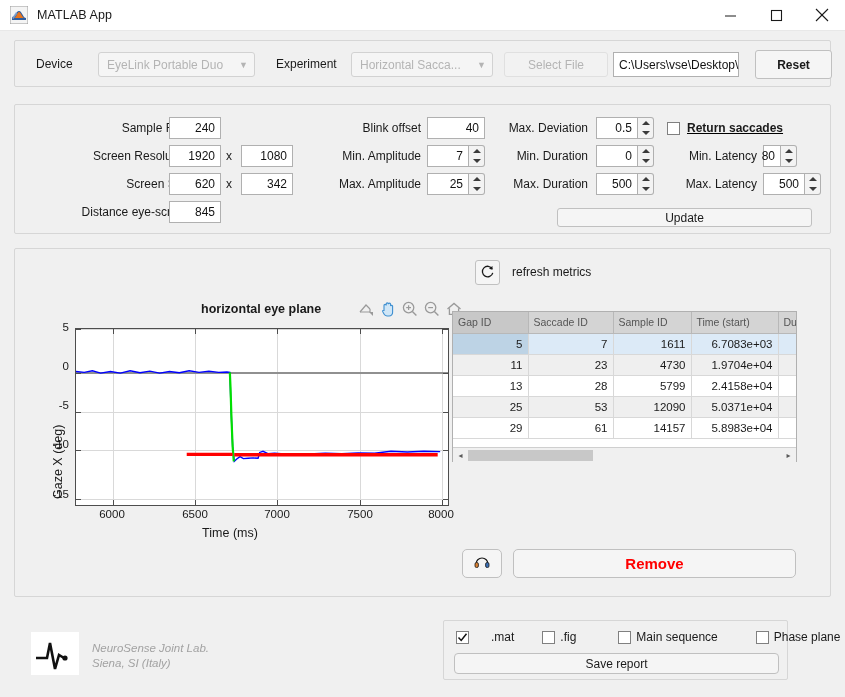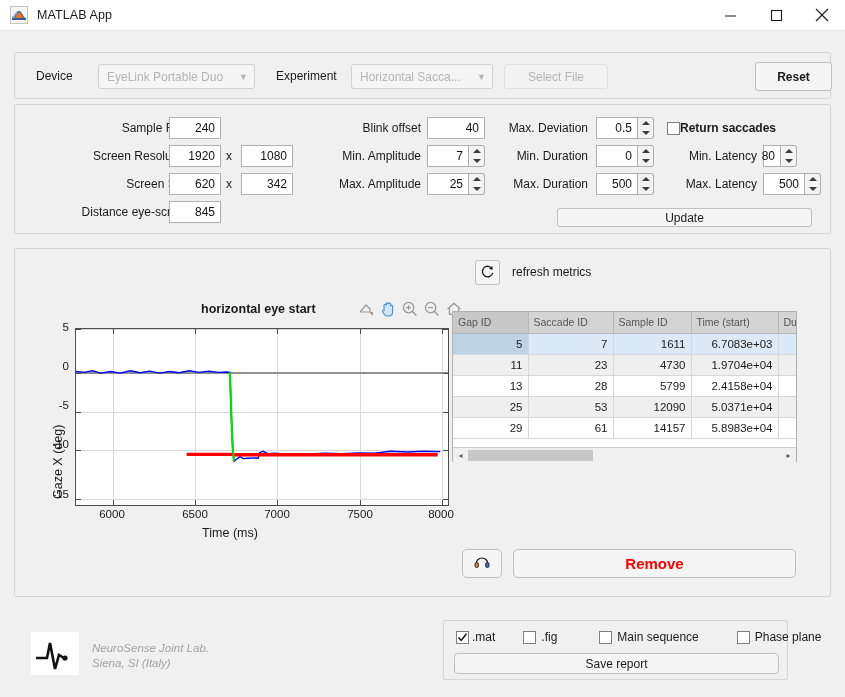--- a/index.html
+++ b/index.html
@@ -221,32 +221,33 @@
         </svg>
     </span>
     <span class="wbtn">
       <svg width="14" height="14" viewBox="0 0 14 14">
           <line x1="1" y1="1" x2="13" y2="13" stroke="#1a1a1a" stroke-width="1.1"></line>
           <line x1="13" y1="1" x2="1" y2="13" stroke="#1a1a1a" stroke-width="1.1"></line>
         </svg>
     </span>
   </div>
 
-  <div class="panel" style="left:14px; top:52px; width:817px; height:47px;">
+  <div class="panel" style="left:14px; top:40px; width:817px; height:47px;">
     <span class="lbl" style="position:absolute; left:21px; top:16px;">Device</span>
     <div class="dropdown" style="position:absolute; left:83px; top:11px; width:157px;">
       <span>EyeLink Portable Duo</span>
       <span class="caret">▼</span>
     </div>
     <span class="lbl" style="position:absolute; left:261px; top:16px;">Experiment</span>
     <div class="dropdown" style="position:absolute; left:336px; top:11px; width:142px;">
       <span>Horizontal Sacca...</span>
       <span class="caret">▼</span>
     </div>
     <div class="btn disabled" style="position:absolute; left:489px; top:11px; width:104px; height:25px;">Select File</div>
+    <div class="tfield left" style="position:absolute; left:598px; top:11px; width:126px; height:25px;">C:\Users\vse\Desktop\</div>
     <div class="btn" style="position:absolute; left:740px; top:9px; width:77px; height:29px; font-weight:bold;">Reset</div>
   </div>
 
   <div class="panel" style="left:14px; top:104px; width:817px; height:130px;">
 
     <span class="lbl" style="position:absolute; left:76px; top:16px; width:100px; text-align:right;">Sample Rate</span>
     <div class="tfield" style="position:absolute; left:154px; top:12px; width:52px;">240</div>
 
     <span class="lbl" style="position:absolute; left:39px; top:44px; width:137px; text-align:right;">Screen Resolution</span>
     <div class="tfield" style="position:absolute; left:154px; top:40px; width:52px;">1920</div>
@@ -302,21 +303,21 @@
 
     <span class="lbl" style="position:absolute; left:477px; top:72px; width:96px; text-align:right;">Max. Duration</span>
     <div class="spinner-wrap" style="position:absolute; left:581px; top:68px;">
       <div class="tfield" style="width:42px;">500</div>
       <div class="spin-btns">
           <i class="up"></i>
           <i class="dn"></i>
         </div>
     </div>
 
-    <div style="position:absolute; left:652px; top:16px; display:flex; align-items:center; ">
+    <div style="position:absolute; left:652px; top:16px; display:flex; align-items:center; gap:7px;text-decoration:underline;">
       <span class="cbox"></span>
       <span class="lbl" style="font-weight:bold;">Return saccades</span>
     </div>
 
     <span class="lbl" style="position:absolute; left:650px; top:44px; width:92px; text-align:right;">Min. Latency</span>
     <div class="spinner-wrap" style="position:absolute; left:748px; top:40px;">
       <div class="tfield" style="width:18px;">80</div>
       <div class="spin-btns">
           <i class="up"></i>
           <i class="dn"></i>
@@ -340,21 +341,21 @@
     <div class="btn" style="position:absolute; left:460px; top:11px; width:25px; height:25px;">
       <span>
         <svg width="15" height="15" viewBox="0 0 16 16">
           <path d="M13 5.2 A5.6 5.6 0 1 0 13.6 9.4" fill="none" stroke="#1a1a1a" stroke-width="1.4"></path>
           <polygon points="13.3,2.0 13.3,6.2 9.6,5.0" fill="#1a1a1a"></polygon>
         </svg>
       </span>
     </div>
     <span class="lbl" style="position:absolute; left:497px; top:16px;">refresh metrics</span>
 
-    <span class="chart-title" style="position:absolute; left:186px; top:53px;">horizontal eye start</span>
+    <span class="chart-title" style="position:absolute; left:186px; top:53px;">horizontal eye plane</span>
 
     <div style="position:absolute; left:341px; top:50px; display:flex; align-items:center; gap:2px;">
       <span>
         <svg width="20" height="20" viewBox="0 0 20 20">
           <path d="M4 13 L10 6 L14 10" fill="none" stroke="#9a9a9a" stroke-width="1.2"></path>
           <path d="M4 13 L14 13 L14 10" fill="none" stroke="#9a9a9a" stroke-width="1.2"></path>
           <polygon points="13,13 17,13 17,17" fill="#9a9a9a"></polygon>
         </svg>
       </span>
       <span>
@@ -533,21 +534,21 @@
           <rect x="11.6" y="6.5" width="3.4" height="5" rx="1.5" fill="#3a6fb5" stroke="#1a1a1a" stroke-width="0.8"></rect>
         </svg>
       </span>
     </div>
 
     <div class="btn" style="position:absolute; left:498px; top:300px; width:283px; height:29px; color:#ff0000; font-weight:bold; font-size:15px; border-radius:5px;">Remove</div>
   </div>
 
   <div class="panel" style="left:443px; top:620px; width:345px; height:60px;">
     <div id="report-options" style="position:absolute; left:12px; top:9px; display:flex; align-items:center;">
-        <span style="display: flex; align-items: center; gap: 3px; margin-left: 0px;">
+        <span style="display: flex; align-items: center; gap: 22px; margin-left: 0px;">
           <span class="cbox">
             <svg width="11" height="11" viewBox="0 0 11 11">
               <path d="M1.5 5.6 L4.2 8.4 L9.5 1.8" fill="none" stroke="#111" stroke-width="1.5"></path>
             </svg>
           </span>
           <span class="lbl">.mat</span>
         </span>
         <span style="display: flex; align-items: center; gap: 5px; margin-left: 28px;">
           <span class="cbox"></span>
           <span class="lbl">.fig</span>

